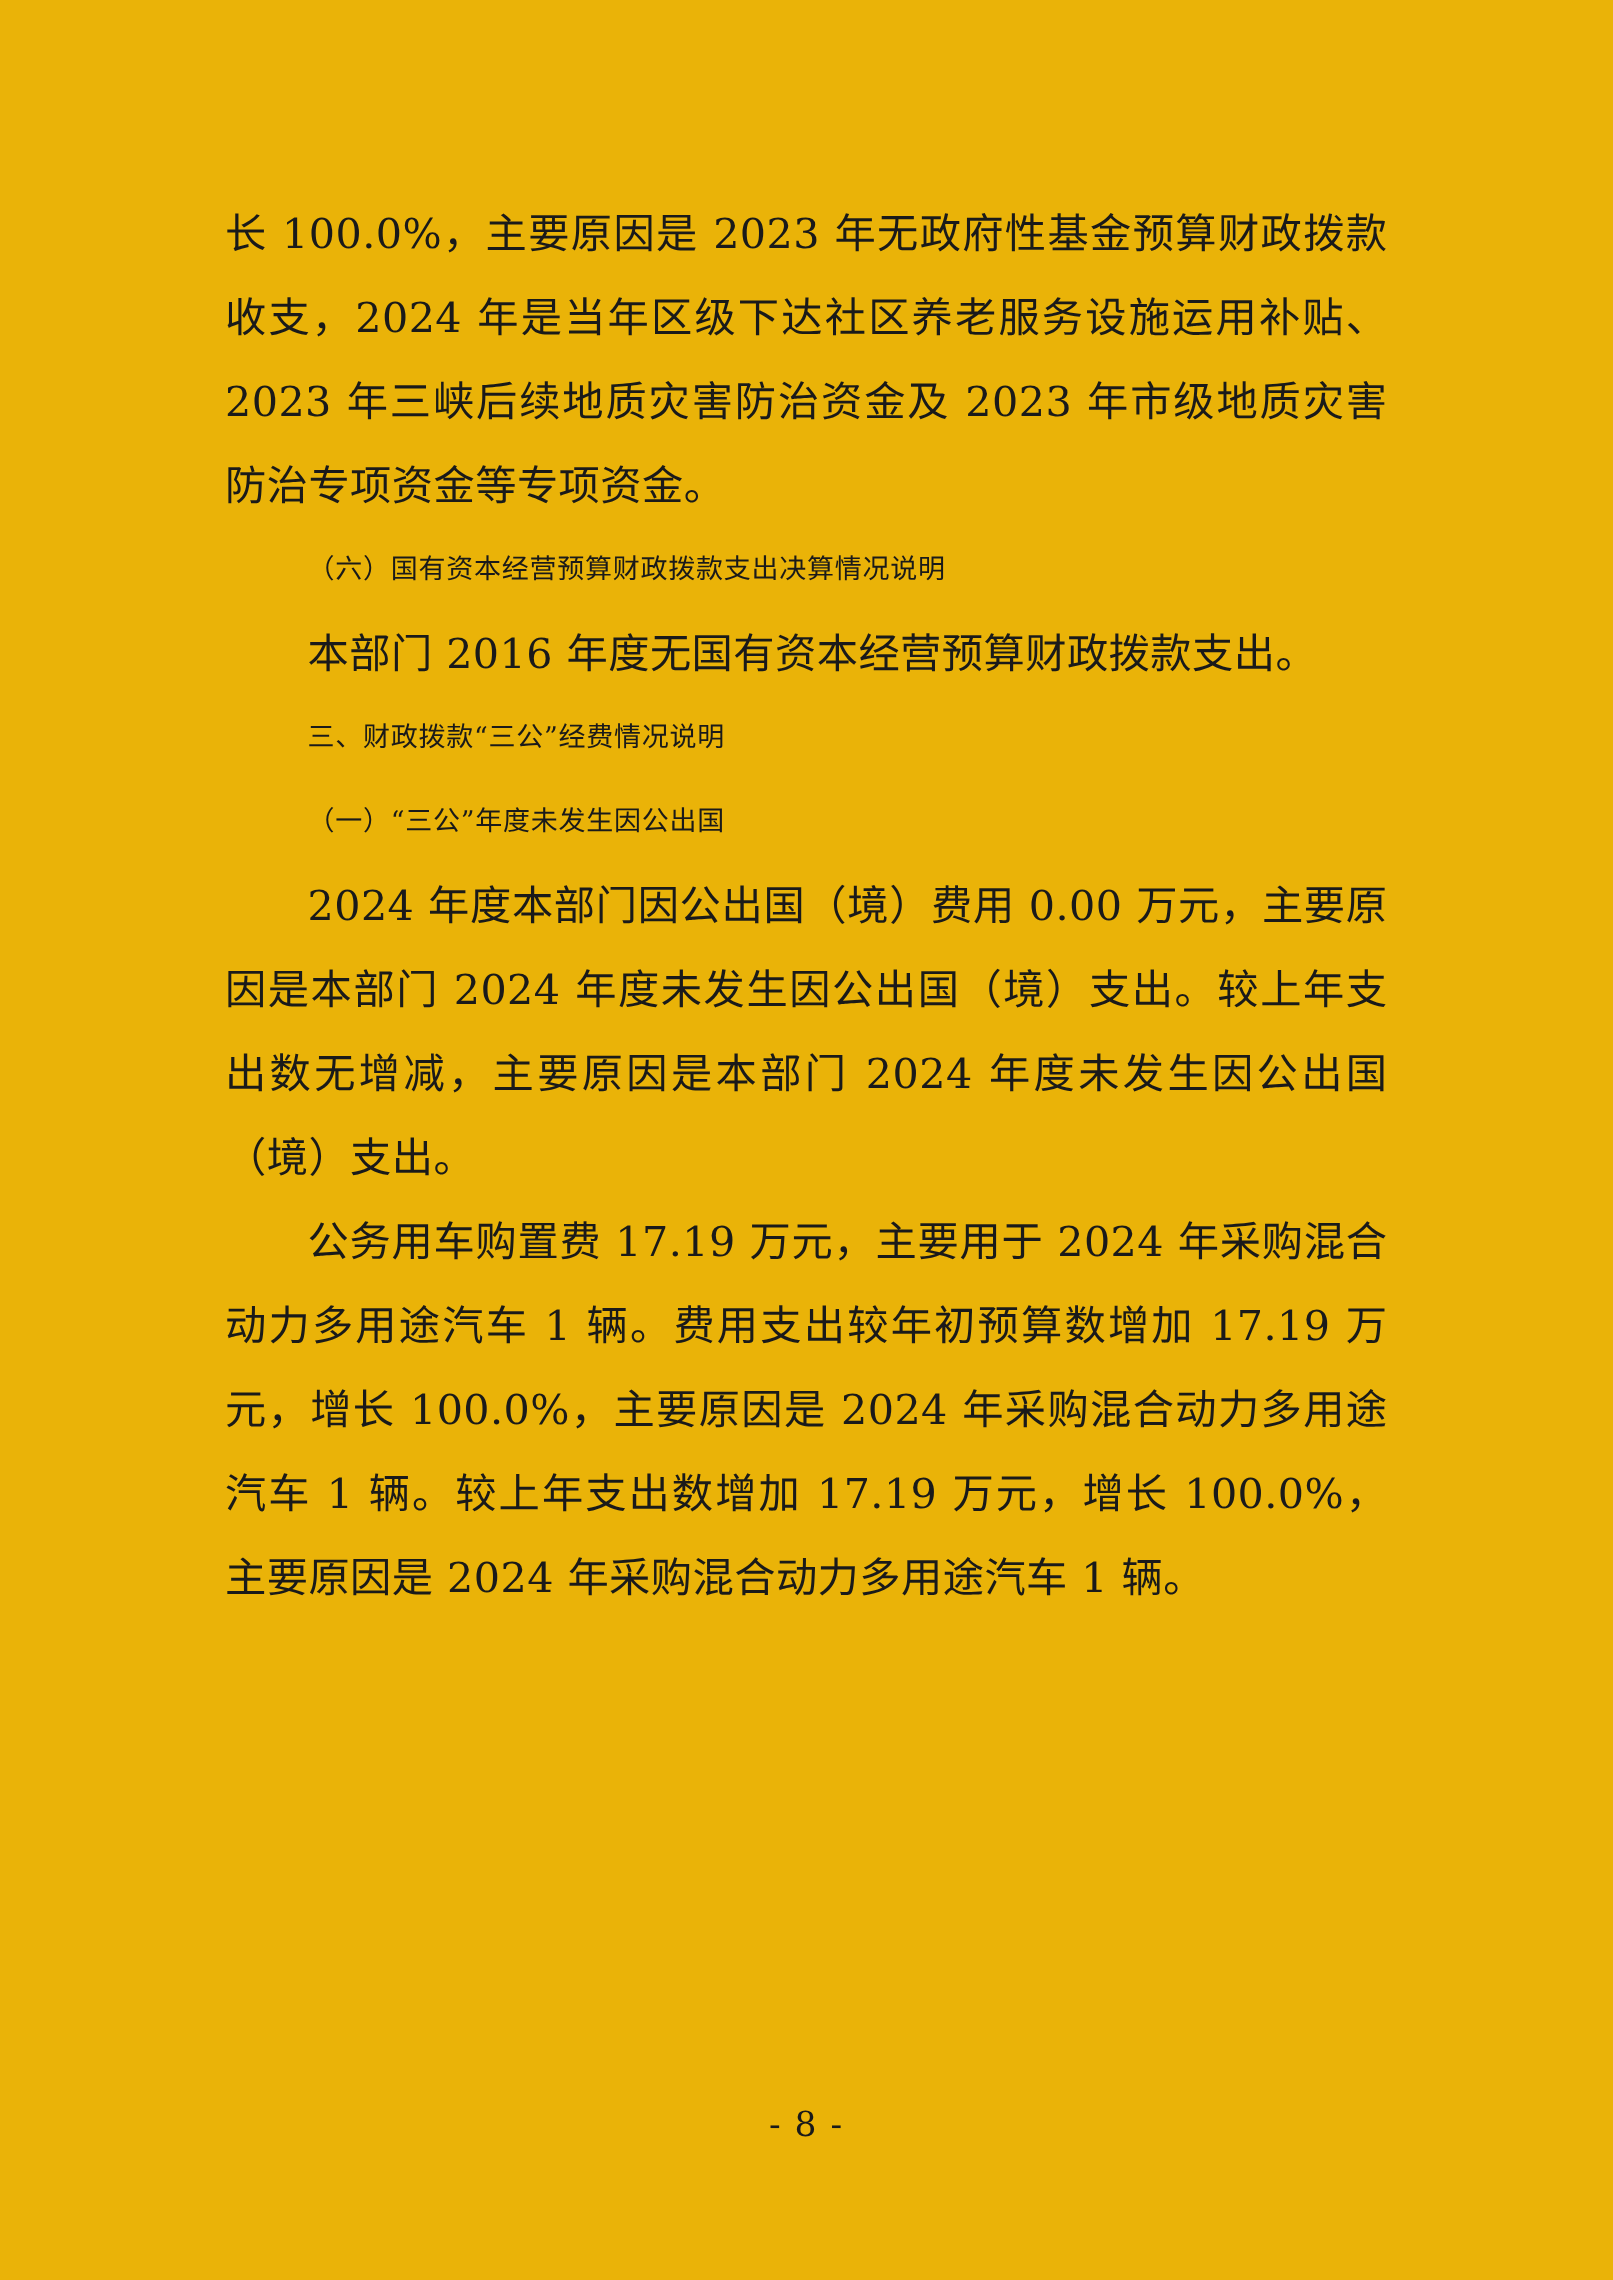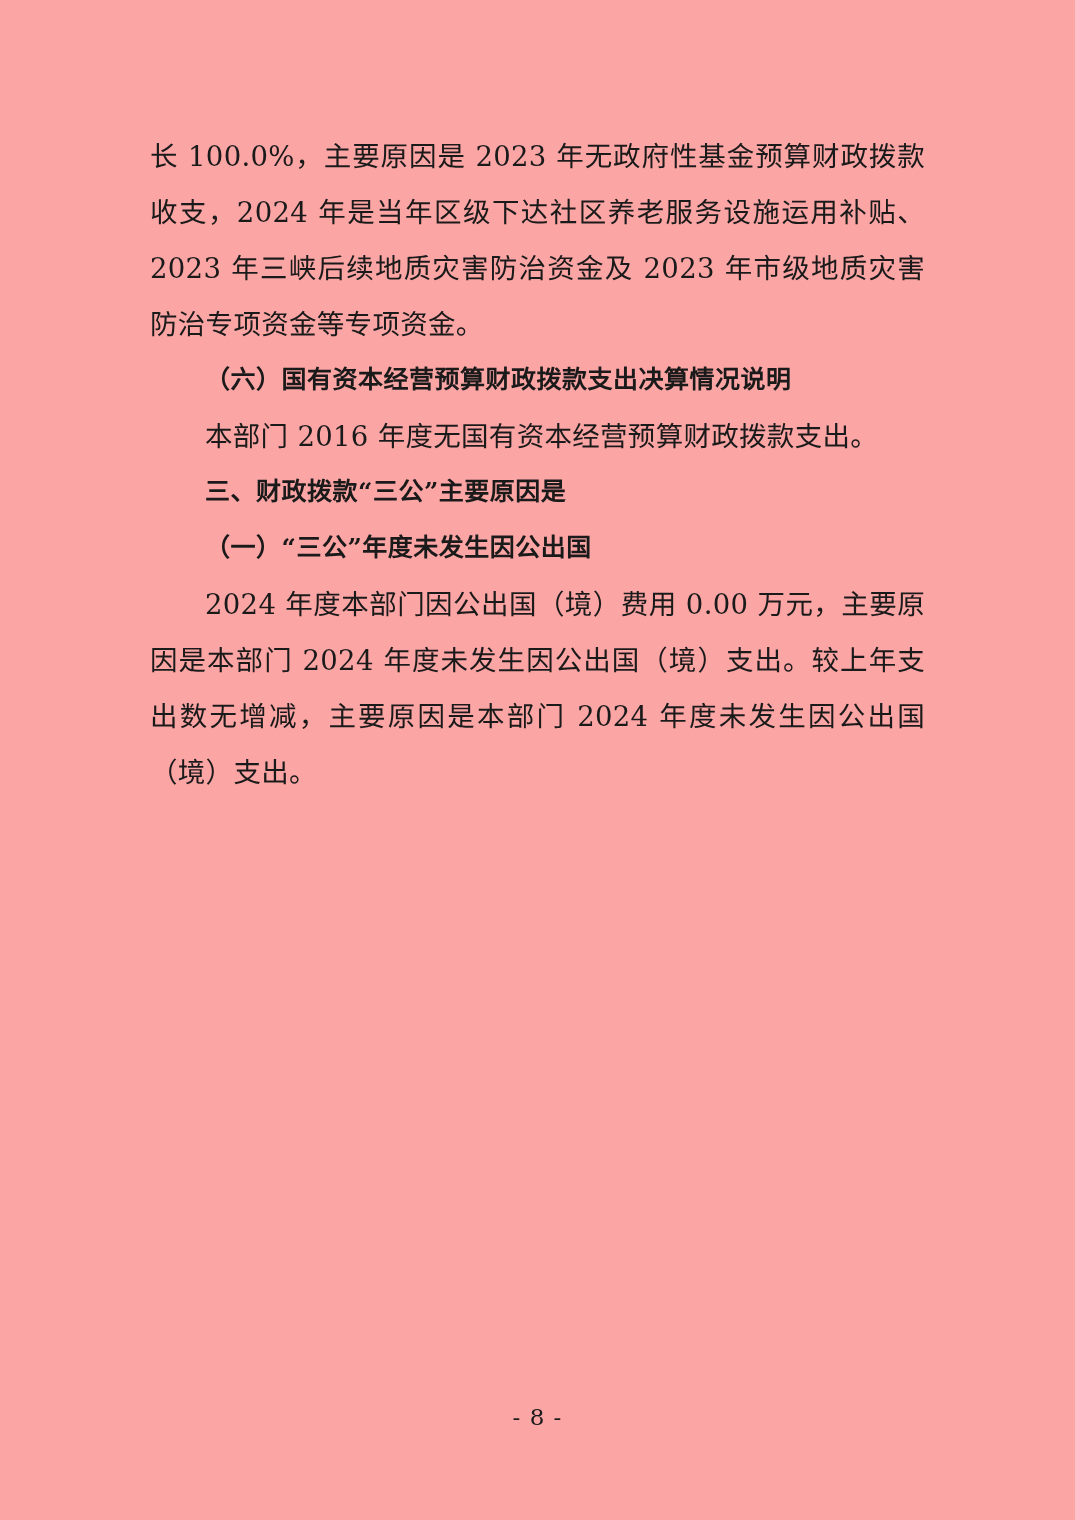--- a/index.html
+++ b/index.html
@@ -4,21 +4,21 @@
 <style>
   html, body {
     margin: 0;
     padding: 0;
     background: #ffffff;
   }
   .page {
     position: relative;
     width: 1075px;
     height: 1520px;
-    background: #fca5a5;
+    background: #eab308;
     box-sizing: border-box;
     overflow: hidden;
     font-family: "DejaVu Serif", "Liberation Serif", serif;
     color: #1a1a1a;
   }
   .content {
     position: absolute;
     left: 150px;
     top: 128px;
     width: 775px;
@@ -31,23 +31,23 @@
     letter-spacing: 0.3px;
     margin: 0;
   }
   .para.cont {
     text-indent: 0;
   }
   .para.indent {
     text-indent: 55px;
   }
   .heading {
-    font-size: 25px;
+    font-size: 18px;
     line-height: 56px;
-    font-weight: bold;
+    font-weight: normal;
     margin: 0;
     letter-spacing: 0.5px;
   }
   .heading.h-center-ind {
     text-indent: 55px;
   }
   .footer {
     position: absolute;
     left: 0;
     top: 1404px;
@@ -64,25 +64,26 @@
 
 <div class="page">
   <div class="content">
 
     <p class="para cont">长 100.0%，主要原因是 2023 年无政府性基金预算财政拨款收支，2024 年是当年区级下达社区养老服务设施运用补贴、2023 年三峡后续地质灾害防治资金及 2023 年市级地质灾害防治专项资金等专项资金。</p>
 
     <p class="heading h-center-ind">（六）国有资本经营预算财政拨款支出决算情况说明</p>
 
     <p class="para indent">本部门 2016 年度无国有资本经营预算财政拨款支出。</p>
 
-    <p class="heading h-center-ind">三、财政拨款“三公”主要原因是</p>
+    <p class="heading h-center-ind">三、财政拨款“三公”经费情况说明</p>
 
     <p class="heading h-center-ind">（一）“三公”年度未发生因公出国</p>
 
 
 
     <p class="para indent">2024 年度本部门因公出国（境）费用 0.00 万元，主要原因是本部门 2024 年度未发生因公出国（境）支出。较上年支出数无增减，主要原因是本部门 2024 年度未发生因公出国（境）支出。</p>
 
+    <p class="para indent">公务用车购置费 17.19 万元，主要用于 2024 年采购混合动力多用途汽车 1 辆。费用支出较年初预算数增加 17.19 万元，增长 100.0%，主要原因是 2024 年采购混合动力多用途汽车 1 辆。较上年支出数增加 17.19 万元，增长 100.0%，主要原因是 2024 年采购混合动力多用途汽车 1 辆。</p>
 
   </div>
 
   <div class="footer">- 8 -</div>
 </div>
 
 </body></html>

